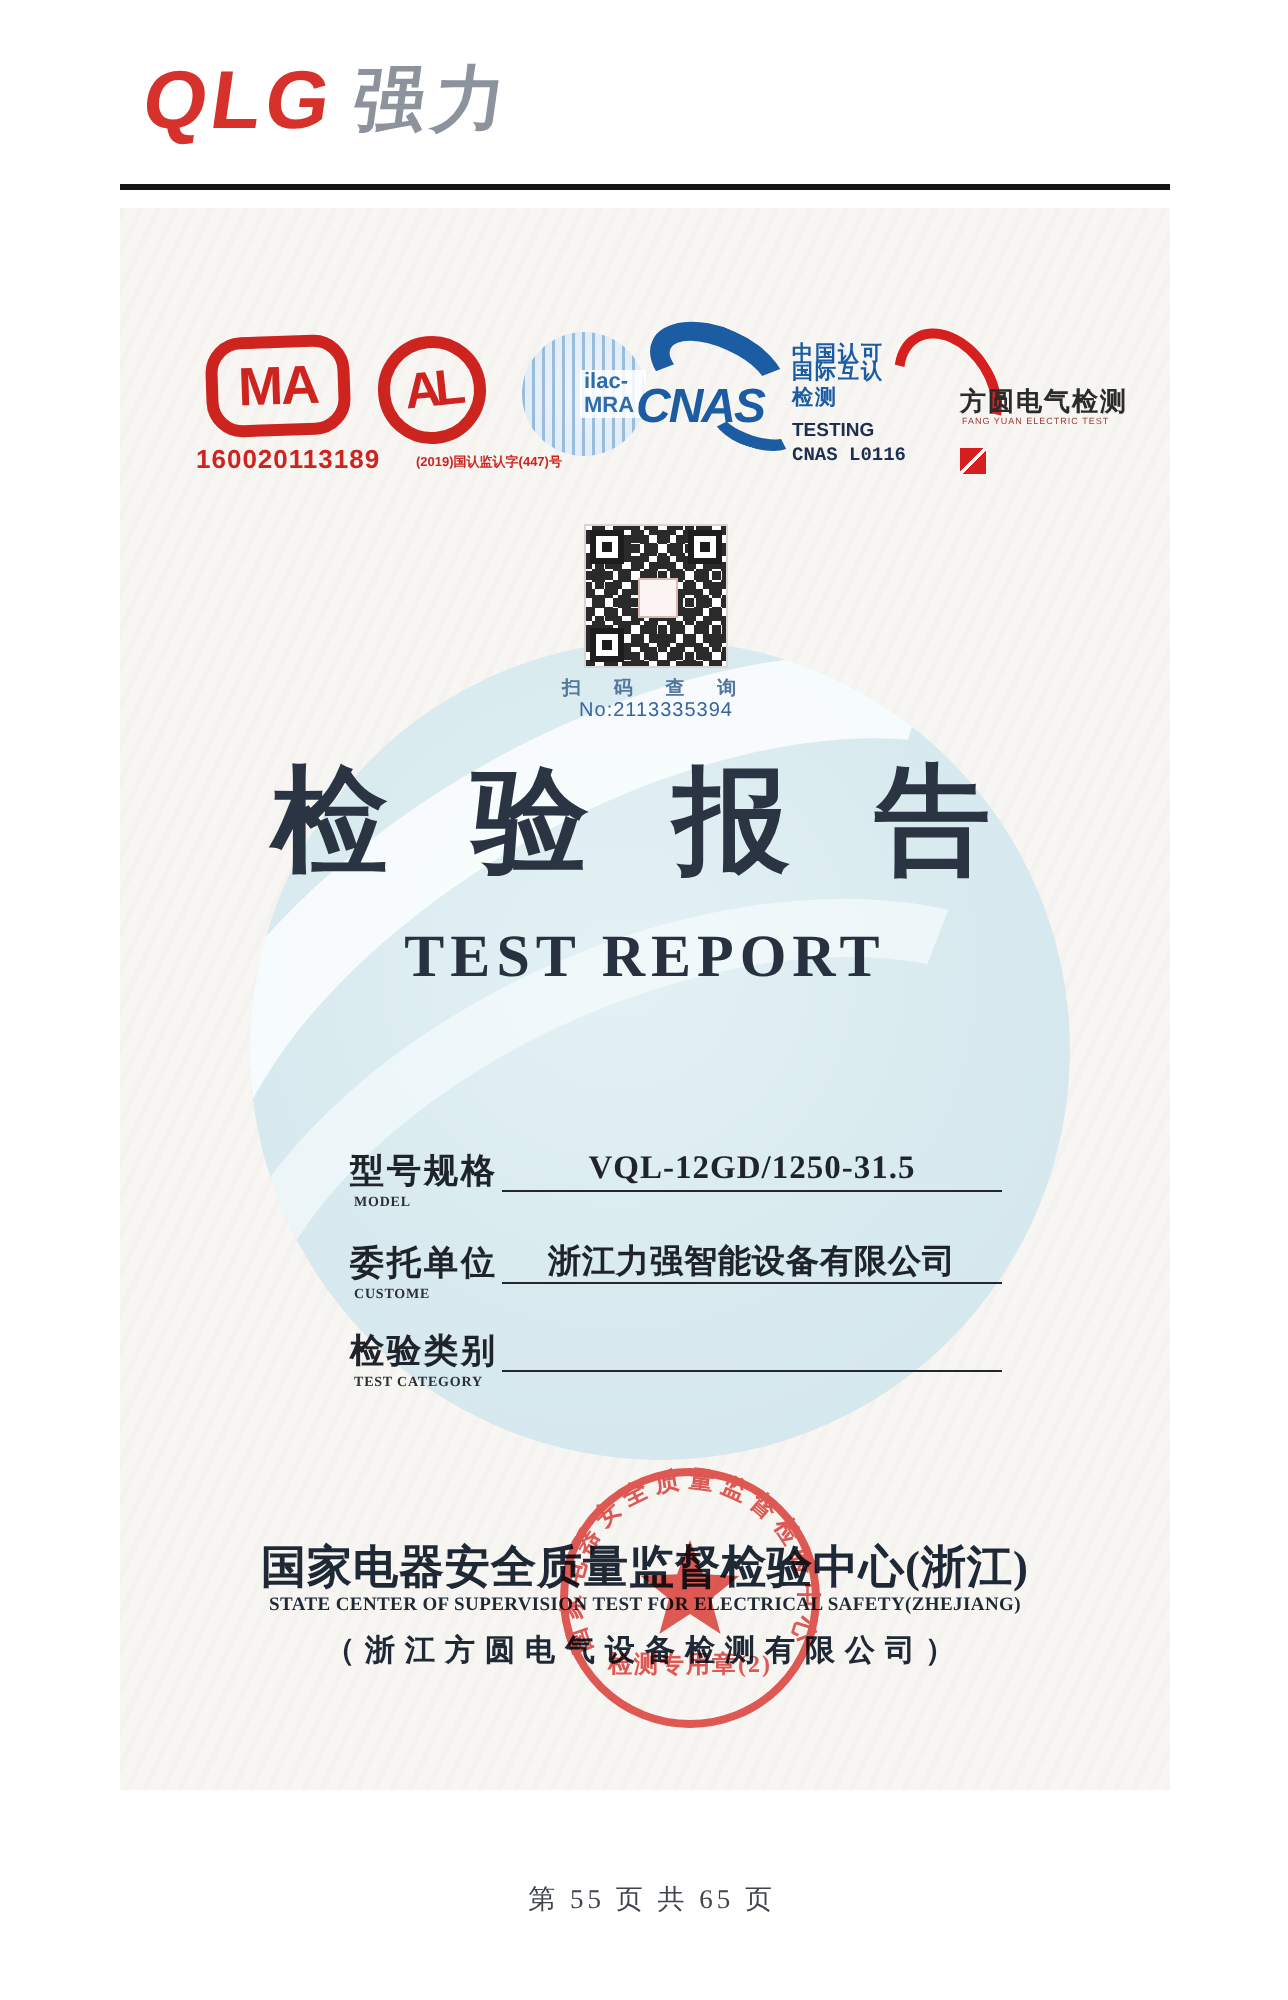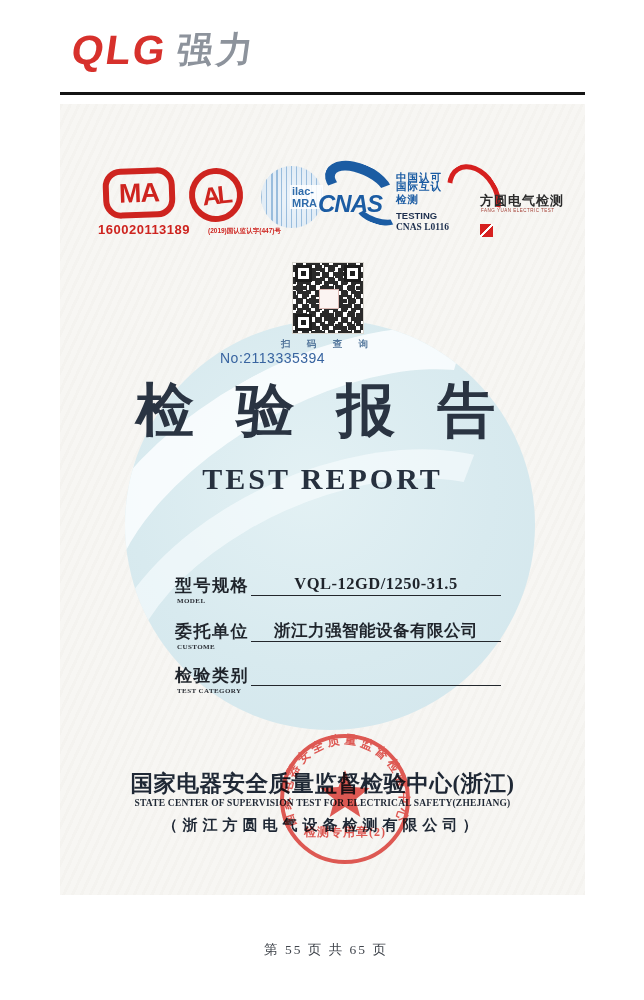--- a/index.html
+++ b/index.html
@@ -54,21 +54,21 @@
               border-top-color:#1b5ca3; border-left-color:#1b5ca3; border-radius:50%; transform:rotate(24deg); }
   .cnas-word { left:258px; top:86px; font-family:"Liberation Sans", sans-serif; font-weight:bold;
                font-style:italic; font-size:24px; color:#1b5ca3; letter-spacing:-1px; }
   .cnas-arc2 { left:295px; top:96px; width:46px; height:24px; border:6px solid transparent;
                border-bottom-color:#1b5ca3; border-radius:50%; transform:rotate(18deg); }
   .cnas-cnline { font-family:"Liberation Sans", sans-serif; font-weight:bold; font-size:10.5px;
                  color:#1b5ca3; letter-spacing:1px; line-height:1; }
   .cn1 { left:336px; top:68px; } .cn2 { left:336px; top:77px; } .cn3 { left:336px; top:90px; }
   .cnas-testing { left:336px; top:106px; font-family:"Liberation Sans", sans-serif; font-weight:bold;
                   font-size:9.5px; color:#1d2f4e; }
-  .cnas-code { left:336px; top:118px; font-family:Liberation Serif, serif; font-weight:bold;
+  .cnas-code { left:336px; top:118px; font-family:Liberation Mono, monospace; font-weight:bold;
                font-size:9.5px; color:#1d2f4e; }
   .fy-arc { left:390px; top:58px; width:48px; height:66px; border:5px solid transparent;
             border-top-color:#d6201f; border-right-color:#d6201f; border-radius:50%; transform:rotate(-32deg); }
   .fy-sq { left:420px; top:120px; width:13px; height:13px; background:#d6201f;
            background-image:linear-gradient(135deg, rgba(255,255,255,0) 45%, #ffffff 45% 55%, rgba(255,255,255,0) 55%); }
   .fy-name { left:420px; top:88px; font-size:13px; font-weight:bold; color:#2b2b2b; letter-spacing:1px;
              font-family:"Liberation Sans", sans-serif; white-space:nowrap;text-align:center; }
   .fy-sub { left:421px; top:104px; font-size:4.5px; color:#a23c32; letter-spacing:0.5px;
             font-family:"Liberation Sans", sans-serif; white-space:nowrap; }
 
@@ -78,21 +78,21 @@
           repeating-conic-gradient(#2a2a2a 0% 25%, rgba(255,255,255,0) 0% 50%),
           repeating-conic-gradient(#2a2a2a 0% 25%, #ffffff 0% 50%);
         background-size:9px 9px, 13px 13px; background-position:0 0, 3px 2px; }
   .qr-finder { position:absolute; width:17px; height:17px; border:3px solid #1d1d1d; background:#ffffff; }
   .qr-finder::after { content:""; position:absolute; left:3px; top:3px; width:5px; height:5px; background:#1d1d1d; }
   .qf-tl { left:2px; top:2px; } .qf-tr { right:2px; top:2px; } .qf-bl { left:2px; bottom:2px; }
   .qr-core { position:absolute; left:26px; top:26px; width:20px; height:20px; background:#fbf4f2;
              border:1px solid #d9b7b2; }
   .qr-caption { left:160px; top:234px; width:216px; text-align:center; font-size:9.5px; font-weight:bold;
                 color:#54779c; letter-spacing:7px; }
-  .qr-number { left:160px; top:246px; width:216px; font-size:14px;
+  .qr-number { left:160px; top:246px; width:216px; text-align:center; font-size:10px;
                color:#3864a0; letter-spacing:0.5px; font-family:"Liberation Sans", sans-serif; }
 
   
   .title-zh { left:0; top:268px; width:525px; text-align:center; font-size:58px; font-weight:600;
               color:#2a3442; letter-spacing:14px; white-space:nowrap; }
   .title-en { left:0; top:330px; width:525px; text-align:center; font-size:30px; font-weight:bold;
               color:#27313f; letter-spacing:3px;margin-top:28px; }
 
   
   .field { left:115px; width:326px; height:40px; }

